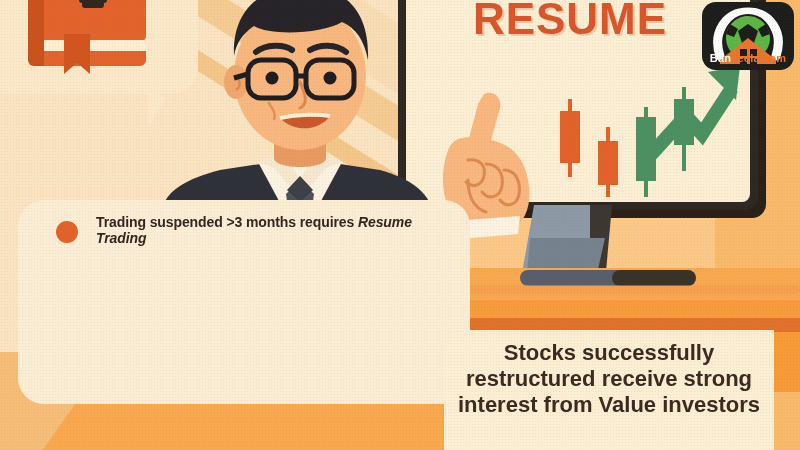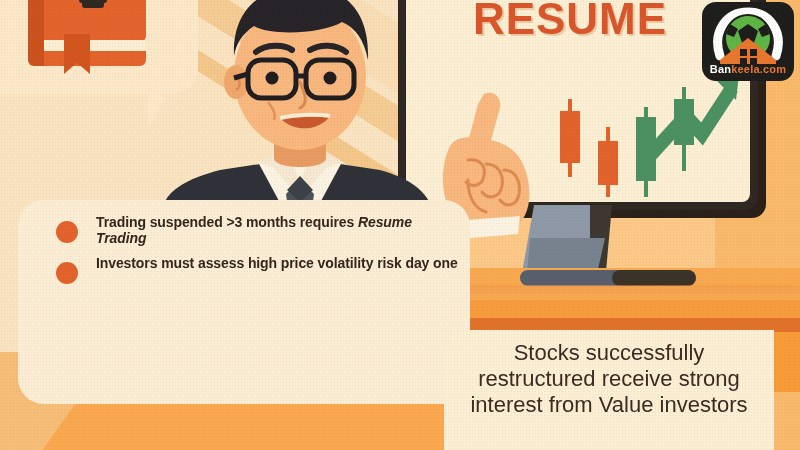--- a/index.html
+++ b/index.html
@@ -220,21 +220,21 @@
     position: absolute; left: 43px; top: 4px; width: 44px; height: 56px;
   }
 
   
   .man { position: absolute; left: 150px; top: -10px; width: 300px; height: 300px; }
 
   
   .logo {
     position: absolute;
     left: 702px; top: 2px;
-    width: 92px; height: 79px;
+    width: 92px; height: 68px;
     background: #1d1d1b;
     border-radius: 14px;
   }
   .logo-text {
     position: absolute;
     left: 0; right: 0; bottom: 6px;
     text-align: center;
     font-size: 11px;
     font-weight: 800;
     letter-spacing: .2px;
@@ -284,21 +284,21 @@
     left: 444px; top: 330px;
     width: 330px; height: 120px;
     background: #fbeed2;
     border-radius: 24px 0 0 0;
   }
   .bottom-text {
     position: absolute;
     left: 14px; right: 14px; top: 10px;
     text-align: center;
     font-size: 22px;
-    font-weight: 400;
+    font-weight: 700;
     line-height: 1.18;
     color: #3a2b21;
   }
 
   
   .grain {
     position: absolute; inset: 0;
     pointer-events: none;
     opacity: .16;
     background-image:
@@ -473,24 +473,20 @@
       <span class="w">Ban</span><span class="o">keela.com</span>
     </div>
   </div>
 
   <div class="bullet-card">
     <div class="bullet-list">
       <div class="bullet-row">
         <div class="bullet-dot"></div>
         <div class="bullet-text"><span>Trading suspended &gt;3 months requires </span><em>Resume Trading</em></div>
       </div>
-      <div class="bullet-row">
-        <div class="bullet-dot"></div>
-        <div class="bullet-text">Investors must assess high price volatility risk day one</div>
-      </div>
     </div>
   </div>
 
   <div class="bottom-card">
     <div class="bottom-text">Stocks successfully restructured receive strong interest from Value investors</div>
   </div>
 
   <div class="grain"></div>
 </div>
 

